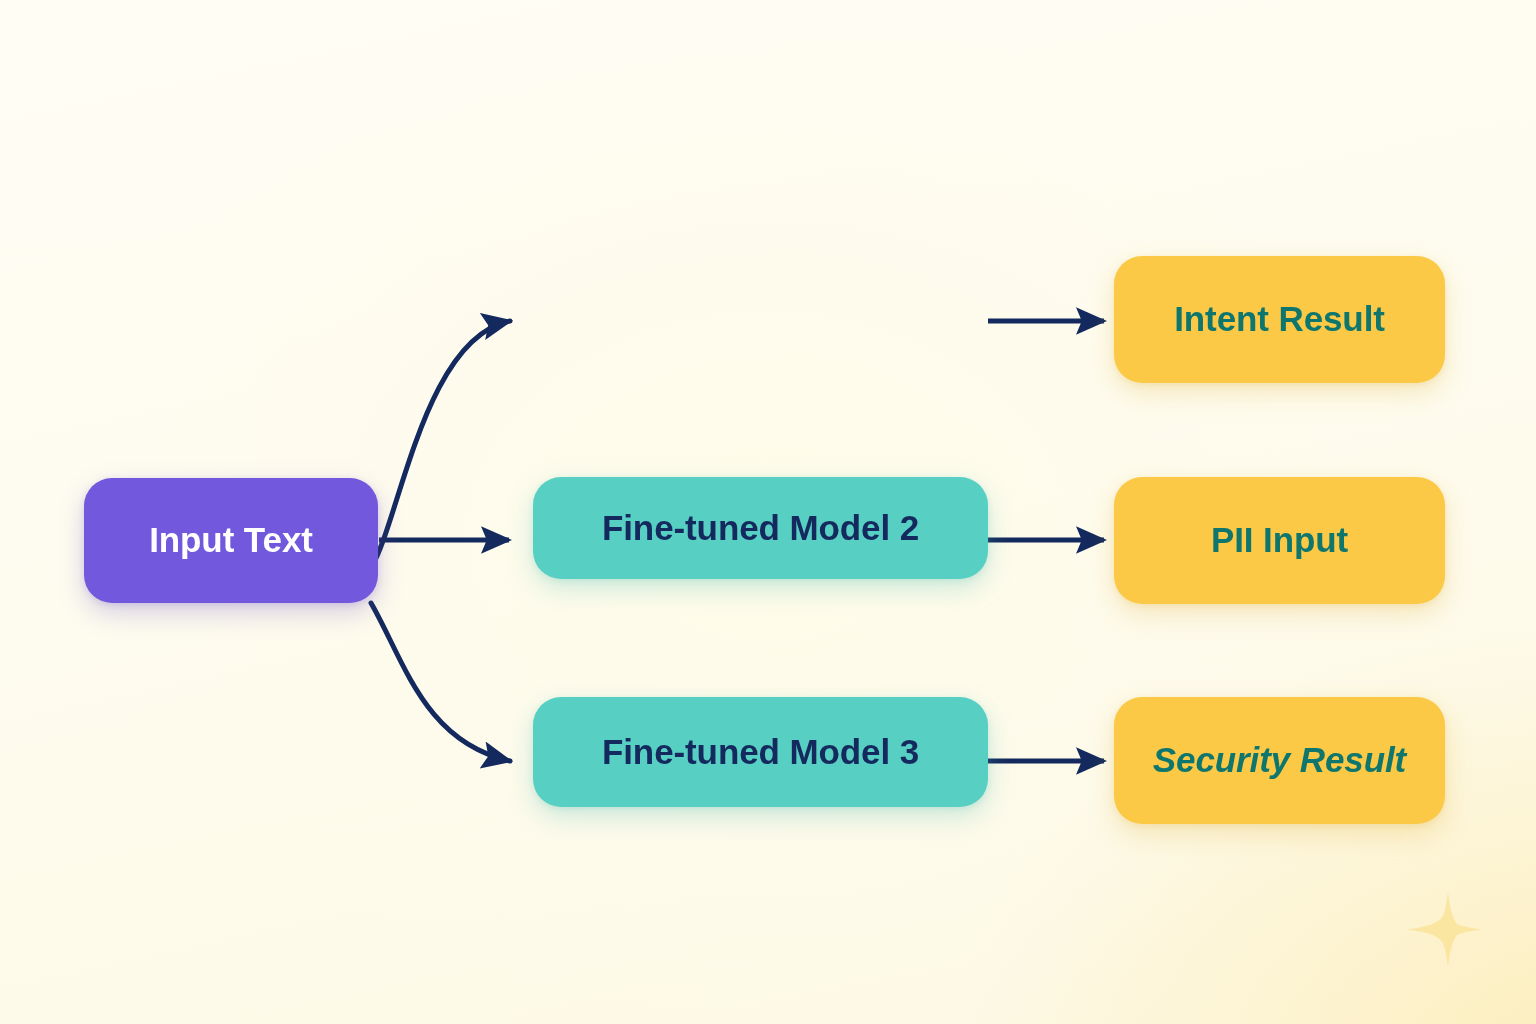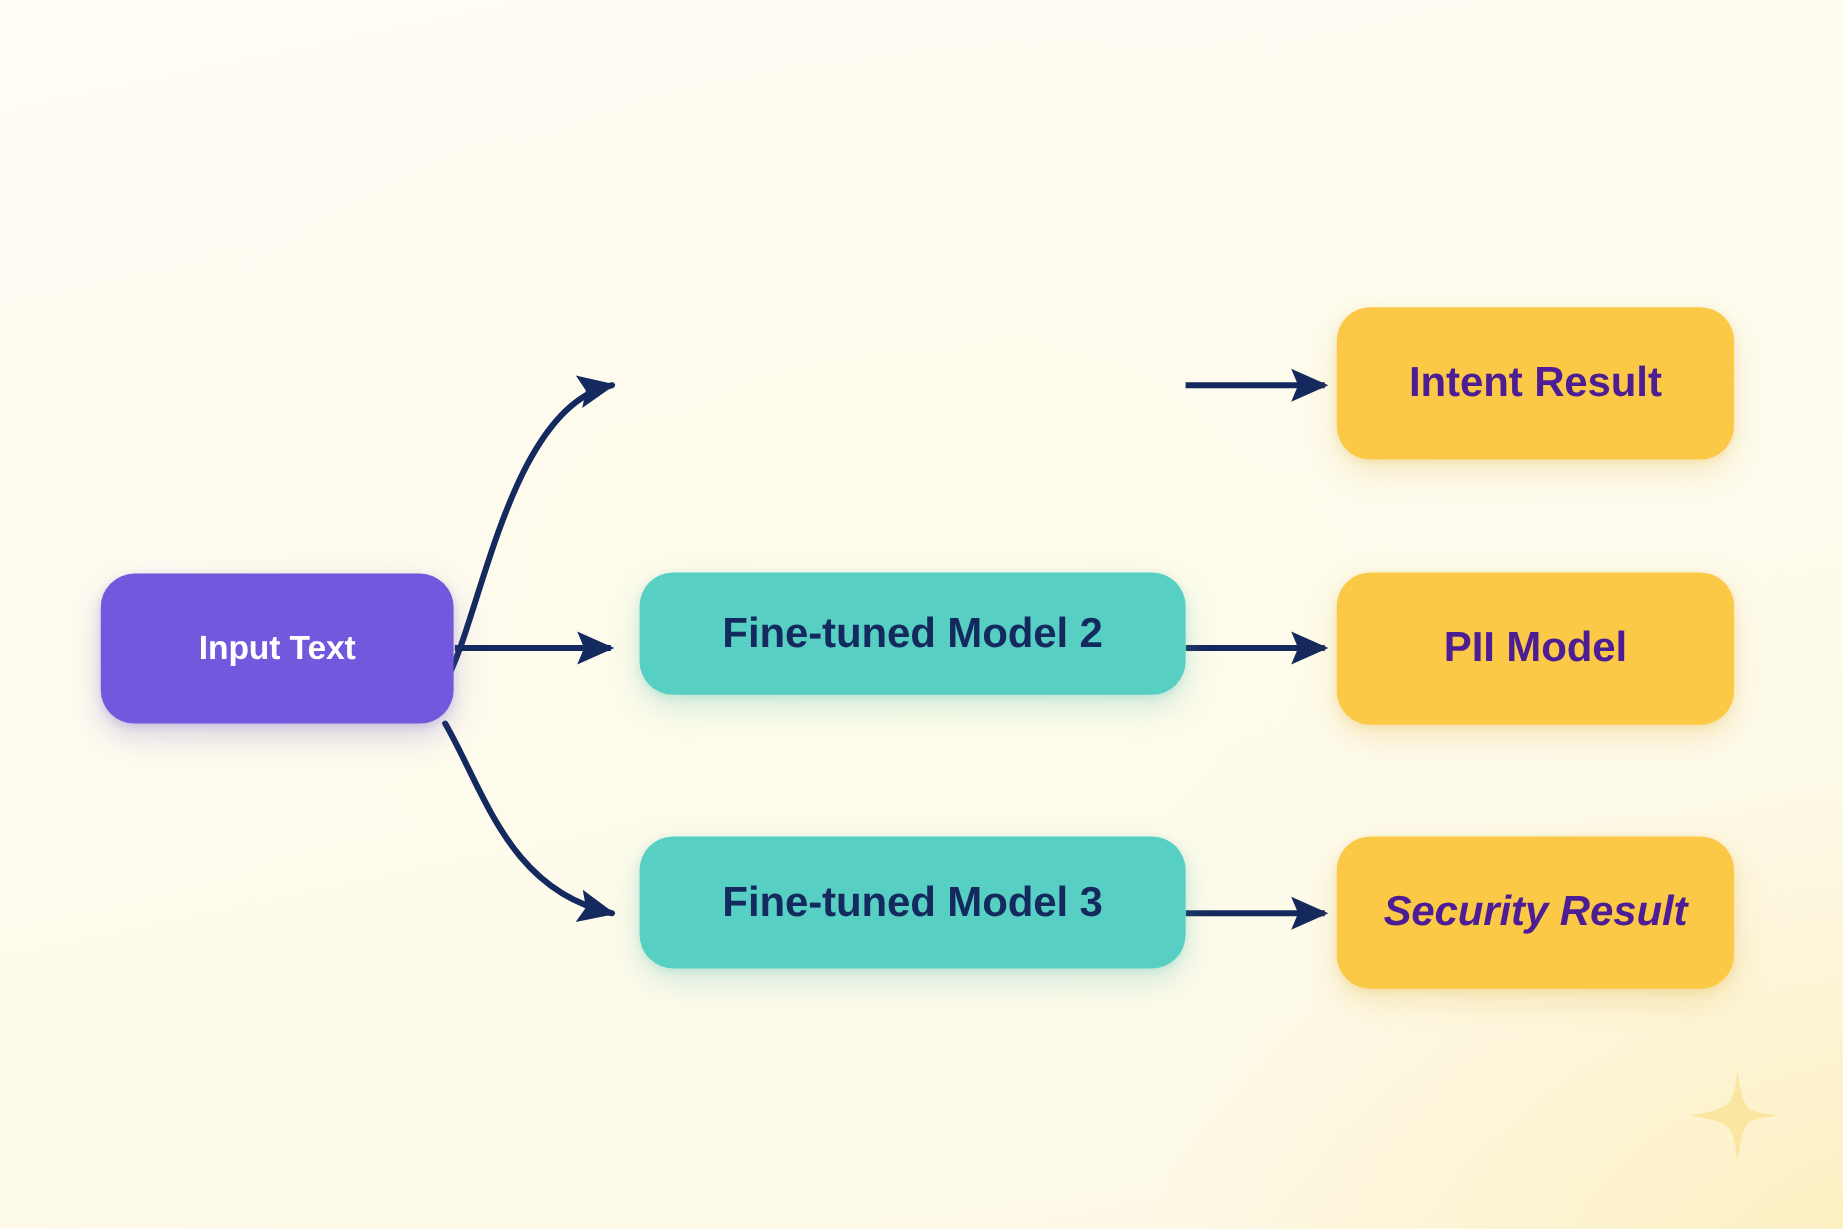--- a/index.html
+++ b/index.html
@@ -32,30 +32,30 @@
   .node-label {
     display: block;
     font-weight: bold;
     white-space: nowrap;
   }
   .node-input {
     background: #7158dc;
     color: #ffffff;
     box-shadow: 0 10px 26px rgba(99,76,194,0.26), 0 2px 6px rgba(99,76,194,0.16);
   }
-  .node-input .node-label { font-size: 28px; }
+  .node-input .node-label { font-size: 35px; }
   .node-model {
     background: #58cfc3;
     color: #14295d;
     box-shadow: 0 10px 26px rgba(70,184,173,0.26), 0 2px 6px rgba(70,184,173,0.16);
   }
   .node-model .node-label { font-size: 35px; }
   .node-result {
     background: #fbc945;
-    color: #4c1d95;
+    color: #0f766e;
     box-shadow: 0 10px 26px rgba(225,175,48,0.25), 0 2px 6px rgba(225,175,48,0.16);
   }
   .node-result .node-label { font-size: 35px; }
   #edges {
     position: absolute;
     left: 0;
     top: 0;
     width: 1536px;
     height: 1024px;
     pointer-events: none;
@@ -104,21 +104,21 @@
 
   <div class="node node-model" style="left:533px; top:697px; width:455px; height:110px;">
     <span class="node-label">Fine-tuned Model 3</span>
   </div>
 
   <div class="node node-result" style="left:1114px; top:256px; width:331px; height:127px;">
     <span class="node-label">Intent Result</span>
   </div>
 
   <div class="node node-result" style="left:1114px; top:477px; width:331px; height:127px;">
-    <span class="node-label">PII Model</span>
+    <span class="node-label">PII Input</span>
   </div>
 
   <div class="node node-result" style="left:1114px; top:697px; width:331px; height:127px;font-style:italic;">
     <span class="node-label">Security Result</span>
   </div>
 
   <svg id="sparkle" viewBox="0 0 100 100" aria-hidden="true">
     <path d="M50 2 C53 28 58 43 70 46 C58 49 53 64 50 90 C47 64 42 49 30 46 C42 43 47 28 50 2 Z" fill="#fae6a0"></path>
     <path d="M2 46 C28 43 43 38 46 26 C49 38 64 43 90 46 C64 49 49 54 46 66 C43 54 28 49 2 46 Z" fill="#fae6a0"></path>
   </svg>

